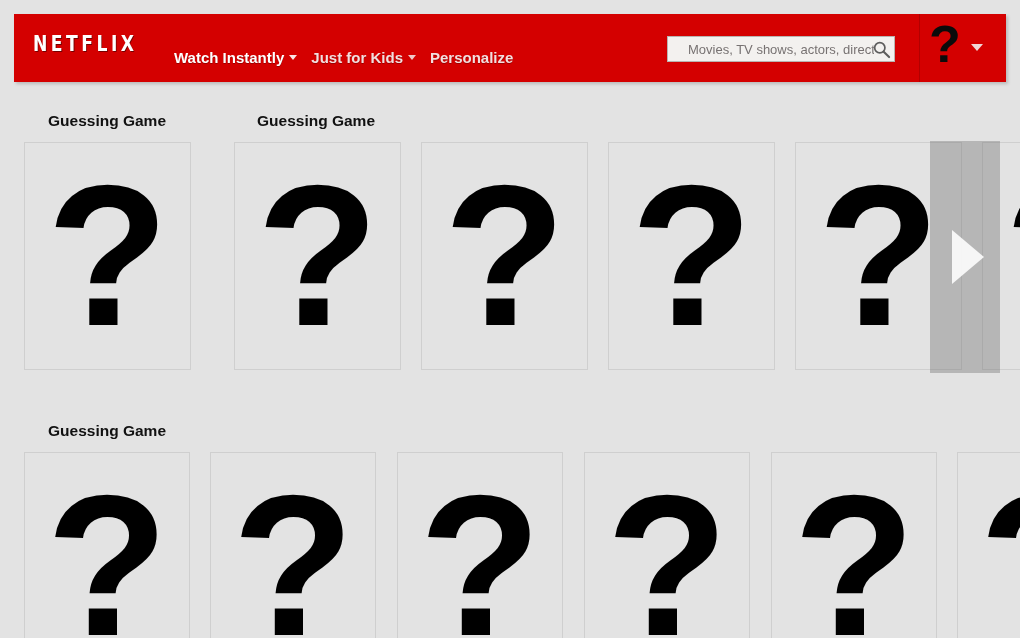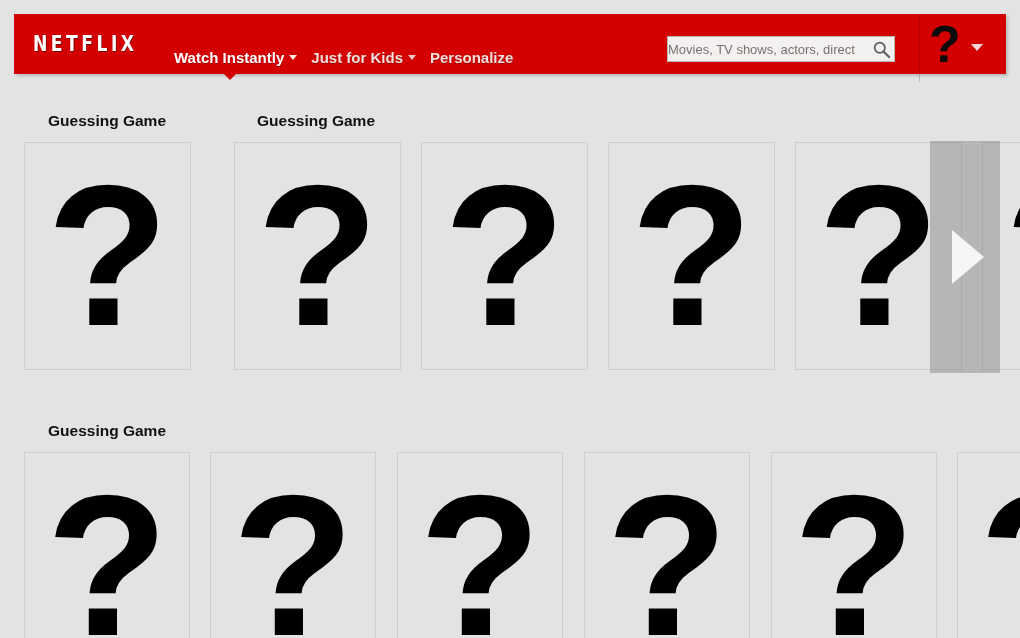--- a/index.html
+++ b/index.html
@@ -23,21 +23,21 @@
     background: #e3e3e3;
     overflow: hidden;
   }
 
   
   .header {
     position: absolute;
     left: 14px;
     top: 14px;
     width: 992px;
-    height: 60px;
+    height: 68px;
     background: #d40000;
     box-shadow: 2px 2px 3px rgba(0,0,0,0.18);
     box-sizing: border-box;
   }
 
   .logo {
     position: absolute;
     left: 19px;
     top: 20px;
     color: #ffffff;
@@ -104,21 +104,21 @@
     align-items: center;
     overflow: hidden;
   }
   .search-input {
     border: 0;
     outline: 0;
     background: transparent;
     font-family: "Liberation Sans", sans-serif;
     font-size: 13px;
     color: #6d6d6d;
-    padding: 0 0;
+    padding: 0 20px;
     width: 100%;
     height: 100%;
   }
   .search-input::placeholder { color: #777272; opacity: 1; }
   .search-icon {
     position: absolute;
     right: 3px;
     top: 3px;
     width: 19px;
     height: 19px;

